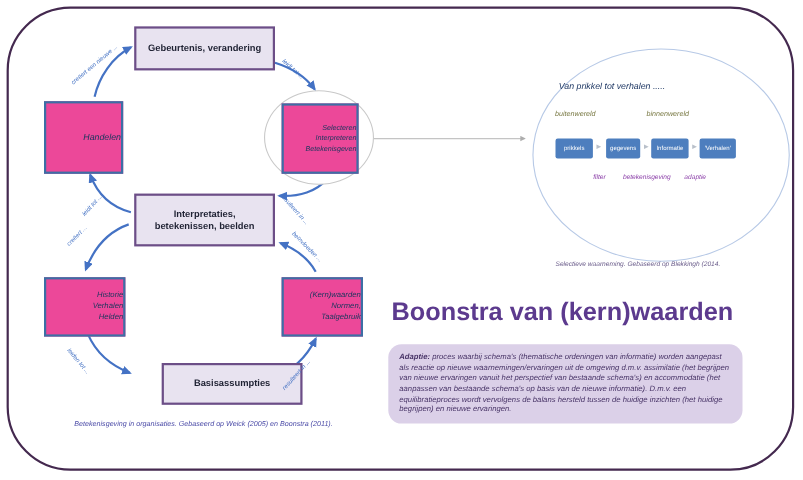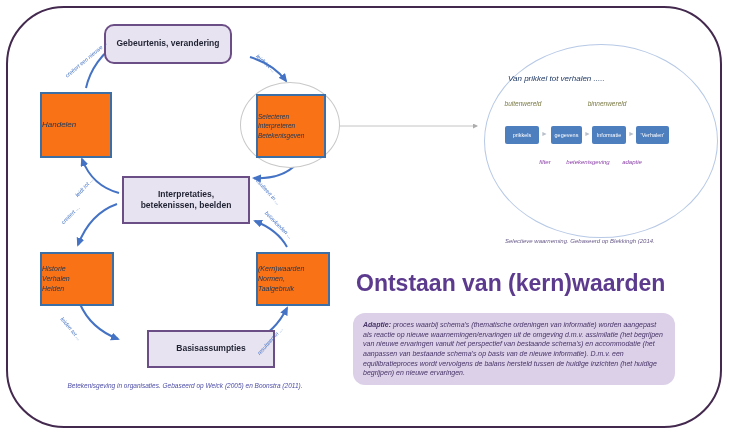--- a/index.html
+++ b/index.html
@@ -4,24 +4,24 @@
 <style>
   html,body{margin:0;padding:0;background:#fff;}
   .canvas{position:relative;width:730px;height:436px;background:#ffffff;overflow:hidden;
           font-family:"Liberation Sans",sans-serif;}
   .frame{position:absolute;left:6px;top:6px;width:712px;height:418px;
          border:2.5px solid #44294F;border-radius:58px;}
   
   .pbox{position:absolute;background:#E8E3F0;border:2px solid #6C4E87;
         display:flex;flex-direction:column;align-items:center;justify-content:center;
         font-weight:bold;font-size:8.5px;color:#1f2233;text-align:center;line-height:1.35;}
-  .bbox{position:absolute;background:#f97316;border:2px solid #3C6FA5;
-        display:flex;flex-direction:column;align-items:flex-start;justify-content:center;
+  .bbox{position:absolute;background:#ec4899;border:2px solid #3C6FA5;
+        display:flex;flex-direction:column;align-items:flex-end;justify-content:center;
         font-style:italic;font-size:7px;color:#17365D;text-align:center;line-height:1.45;}
-  .box-gebeurtenis{left:104px;top:24px;width:124px;height:36px;border-radius:10px;}
+  .box-gebeurtenis{left:122px;top:24px;width:124px;height:36px;}
   .box-handelen{left:40px;top:92px;width:68px;height:62px;font-size:8px;}
   .box-interpretaties{left:122px;top:176px;width:124px;height:44px;}
   .box-historie{left:40px;top:252px;width:70px;height:50px;}
   .box-kernwaarden{left:256px;top:252px;width:70px;height:50px;}
   .box-basisassumpties{left:122px;top:330px;width:124px;height:34px;margin-left:25px;}
   .sel-circle{position:absolute;left:240px;top:82px;width:98px;height:84px;border:1px solid #C9C9C9;
               border-radius:50%;background:#fff;}
   .box-selecteren{left:256px;top:94px;width:66px;height:60px;font-size:6.5px;}
   
   .alabel{position:absolute;font-style:italic;font-size:5.5px;color:#4472C4;
@@ -148,19 +148,19 @@
   <div class="sbox" style="left:592px;width:34px;">Informatie</div>
   <span class="chev" style="left:628px;">►</span>
   <div class="sbox" style="left:636px;width:33px;">'Verhalen'</div>
 
   <div class="proc-label" style="left:531px;width:28px;">filter</div>
   <div class="proc-label" style="left:556px;width:64px;">betekenisgeving</div>
   <div class="proc-label" style="left:617px;width:30px;">adaptie</div>
 
   <div class="cap-right">Selectieve waarneming. Gebaseerd op Blekkingh (2014.</div>
 
-  <div class="main-title">Ontstaan van (kern)waarden</div>
+  <div class="main-title">Boonstra van (kern)waarden</div>
 
   <div class="note"><b>Adaptie:</b><span> proces waarbij schema's (thematische ordeningen van informatie) worden aangepast als reactie op nieuwe waarnemingen/ervaringen uit de omgeving  d.m.v. assimilatie  (het begrijpen van nieuwe ervaringen vanuit het perspectief van bestaande schema's) en accommodatie (het aanpassen van bestaande schema's op basis van de nieuwe informatie). D.m.v. een equilibratieproces wordt vervolgens de balans hersteld tussen de huidige inzichten (het huidige begrijpen) en nieuwe ervaringen.</span></div>
 
   <div class="cap-left">Betekenisgeving in organisaties. Gebaseerd op Weick (2005) en Boonstra (2011).</div>
 
 </div>
 
 </body></html>

